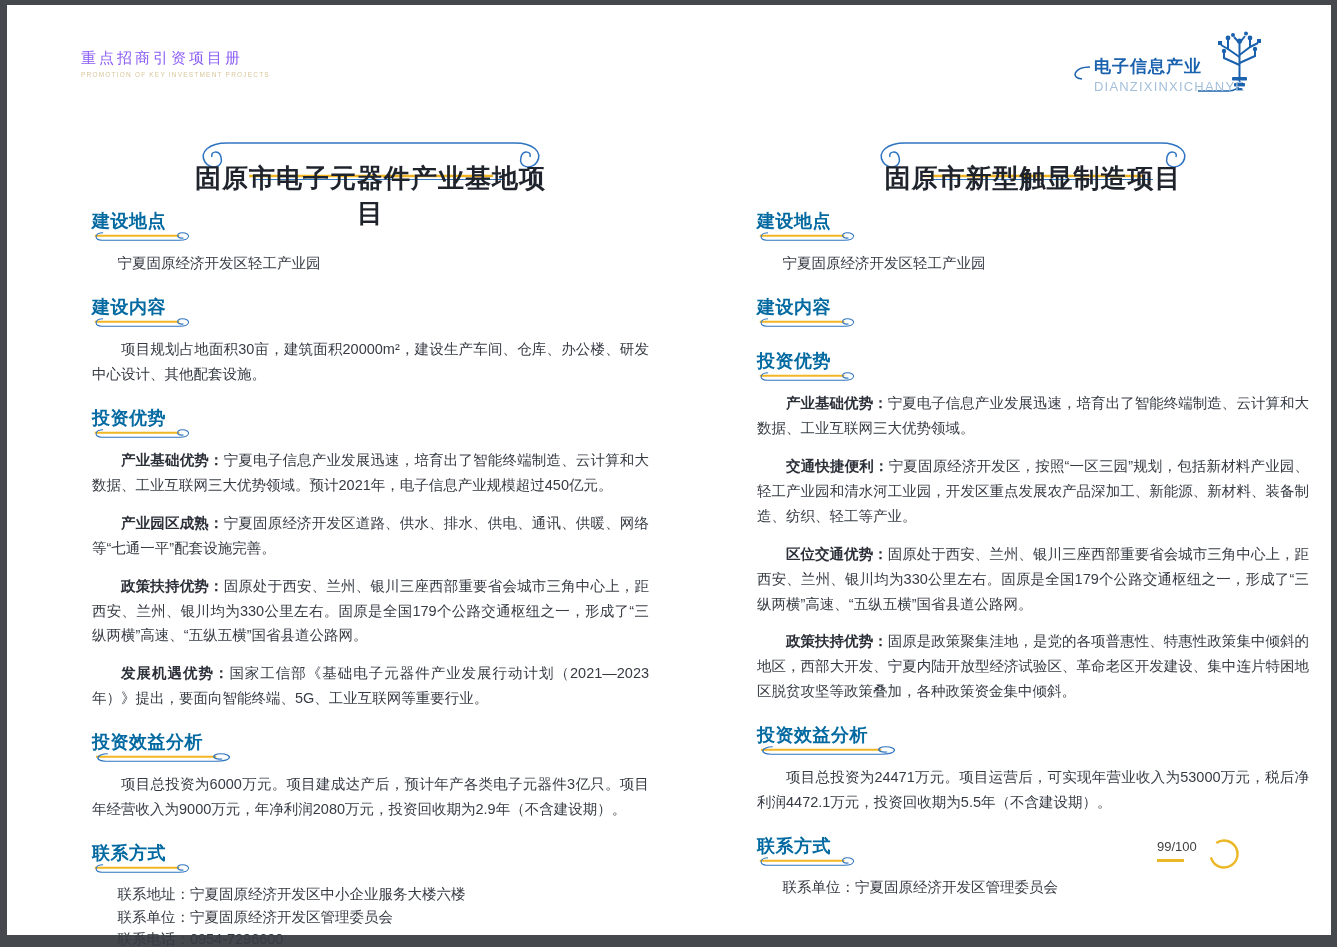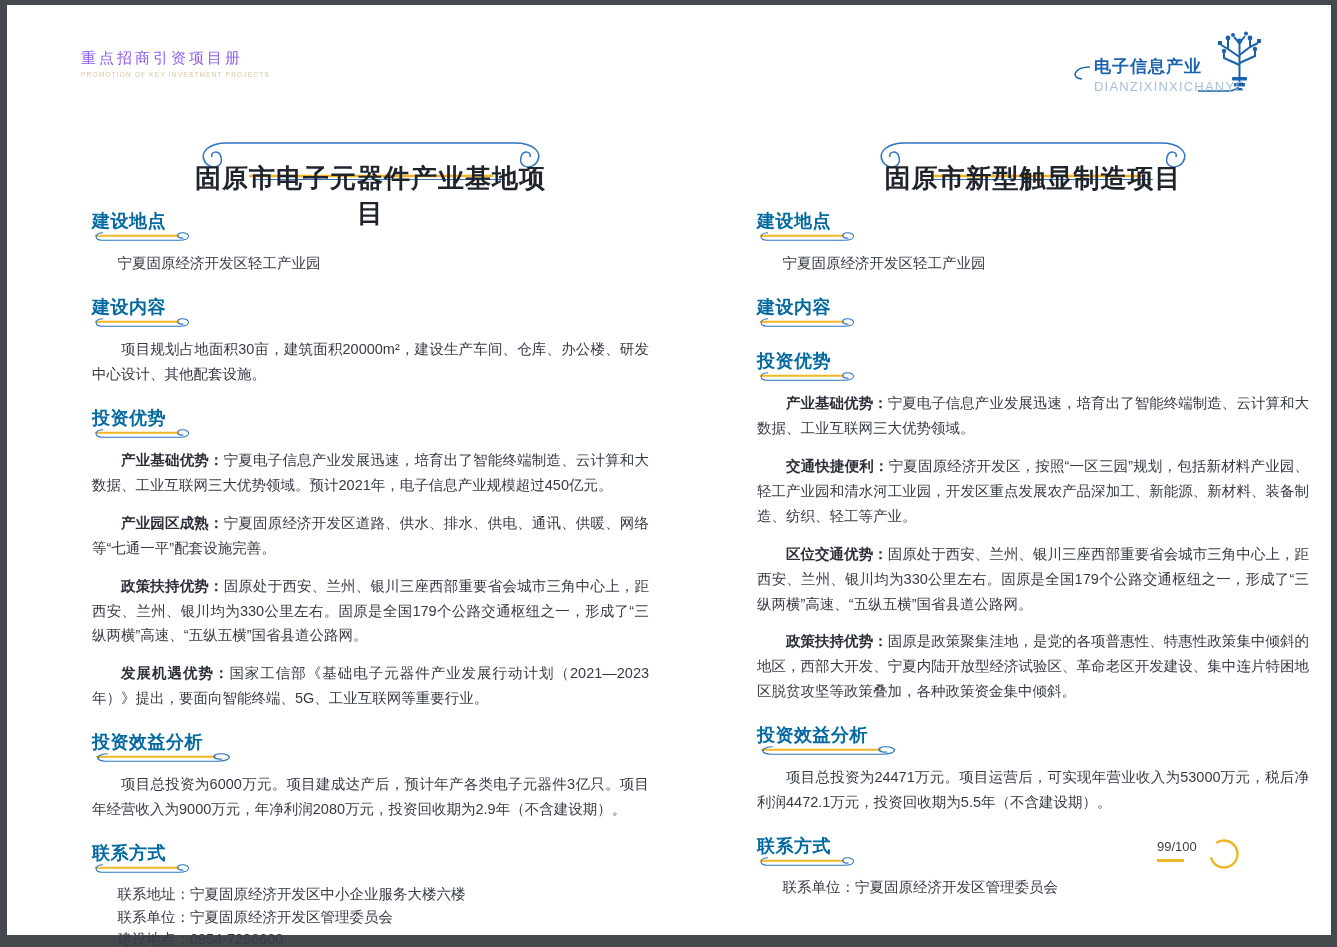--- a/index.html
+++ b/index.html
@@ -163,21 +163,21 @@
 
       <div class="sec-head">
         <span class="sec-title">联系方式</span>
         <svg class="hl w4" viewBox="0 0 150 16" preserveAspectRatio="none">
           <path class="gold" d="M4 5 H126"></path>
           <path class="blue" d="M16 1 C4 1 2 11 14 11 L126 11 C143 11 143 1 130 1 C121 1 121 9 132 8"></path>
         </svg>
       </div>
       <div class="contact-line"><span class="clabel">联系地址：</span><span>宁夏固原经济开发区中小企业服务大楼六楼</span></div>
       <div class="contact-line"><span class="clabel">联系单位：</span><span>宁夏固原经济开发区管理委员会</span></div>
-      <div class="contact-line"><span class="clabel">建设地点：</span><span>0954-7296600</span></div>
+      <div class="contact-line"><span class="clabel">联系电话：</span><span>0954-7296600</span></div>
 
     </section>
 
     <section class="column right">
       <div class="banner" style="width:336px">
         <svg viewBox="0 0 336 44" preserveAspectRatio="none">
           <path class="blue" d="M40 5 H296"></path>
           <path class="blue" d="M40 5 C22 5 12 14 18 24 C23 32 37 30 34 19 C32 12 23 13 25 19"></path>
           <path class="blue" d="M296 5 C314 5 324 14 318 24 C313 32 299 30 302 19 C304 12 313 13 311 19"></path>
           <path class="gold" d="M58 38 H278"></path>

